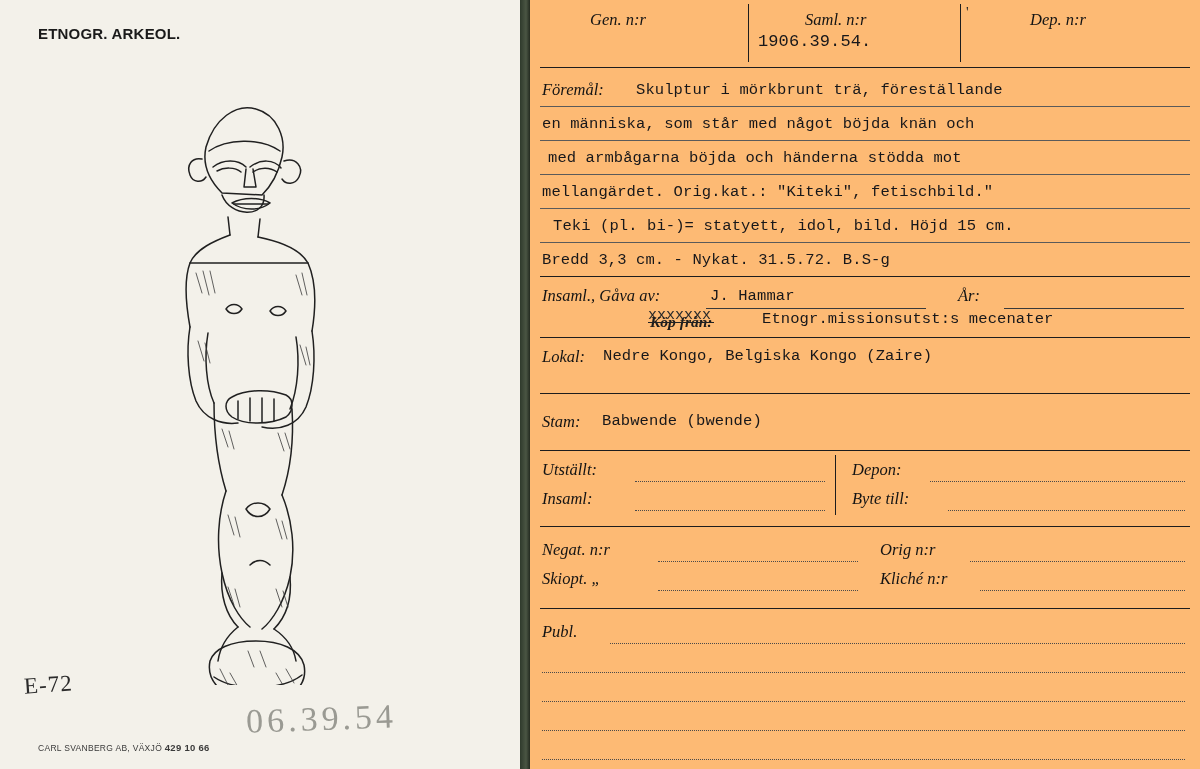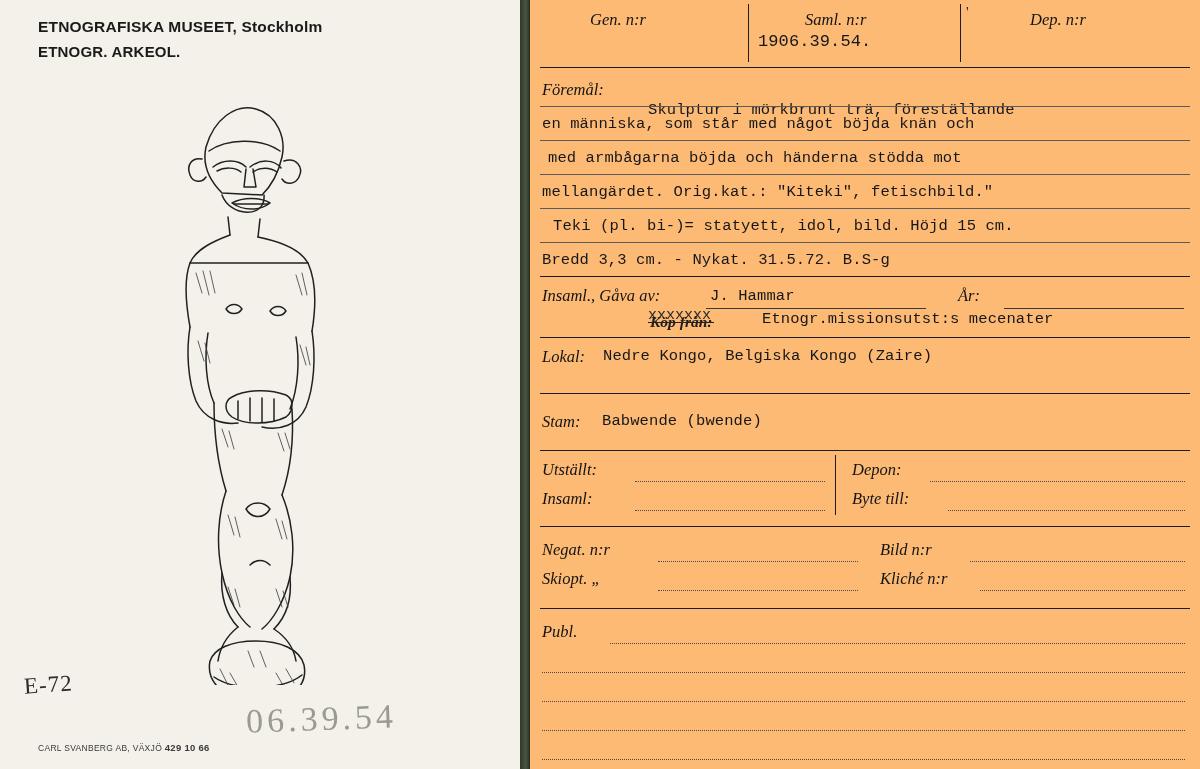--- a/index.html
+++ b/index.html
@@ -158,21 +158,20 @@
   }
 </style>
 </head>
 <body>
 
 <div id="page">
 
   <div id="left-card">
 
     <div id="museum-header">
-      <div class="line1">ETNOGRAFISKA MUSEET, Stockholm</div>
       <div class="line2">ETNOGR. ARKEOL.</div>
     </div>
 
     <div id="drawing">
       <svg width="300" height="590" viewBox="0 0 300 590" xmlns="http://www.w3.org/2000/svg">
         <g fill="none" stroke="#202020" stroke-width="1.5" stroke-linecap="round" stroke-linejoin="round">
 
           <path d="M96 52 C104 24 126 8 146 14 C168 20 176 44 172 62 C168 80 160 92 152 100 L112 98 C100 86 92 70 96 52 Z"></path>
           <path d="M99 56 C116 44 150 42 170 56"></path>
 
@@ -284,21 +283,21 @@
 
     <div class="vsep" style="left:430px; top:4px; height:58px;"></div>
     <div class="tick" style="left:436px; top:4px;">'</div>
 
     <div class="lbl" style="left:500px; top:10px;">Dep. n:r</div>
     <div class="typed" style="left:500px; top:32px;"></div>
 
     <div class="rule" style="top:67px;"></div>
 
     <div class="lbl" style="left:12px; top:80px;">Föremål:</div>
-    <div class="typed" style="left:118px; top:81px;margin-top:20px;">Skulptur i mörkbrunt trä, föreställande</div>
+    <div class="typed" style="left:106px; top:81px;">Skulptur i mörkbrunt trä, föreställande</div>
     <div class="rule thin" style="top:106px;"></div>
 
     <div class="typed" style="left:12px; top:115px;">en människa, som står med något böjda knän och</div>
     <div class="rule thin" style="top:140px;"></div>
 
     <div class="typed" style="left:18px; top:149px;">med armbågarna böjda och händerna stödda mot</div>
     <div class="rule thin" style="top:174px;"></div>
 
     <div class="typed" style="left:12px; top:183px;">mellangärdet. Orig.kat.: "Kiteki", fetischbild."</div>
     <div class="rule thin" style="top:208px;"></div>
@@ -346,21 +345,21 @@
     <div class="lbl" style="left:322px; top:489px;">Byte till:</div>
     <div class="dotted" style="left:418px; top:510px; width:237px;"></div>
     <div class="typed small" style="left:422px; top:490px;"></div>
 
     <div class="rule" style="top:526px;"></div>
 
     <div class="lbl" style="left:12px; top:540px;">Negat. n:r</div>
     <div class="dotted" style="left:128px; top:561px; width:200px;"></div>
     <div class="typed small" style="left:132px; top:541px;"></div>
 
-    <div class="lbl" style="left:350px; top:540px;">Bild n:r</div>
+    <div class="lbl" style="left:350px; top:540px;">Orig n:r</div>
     <div class="dotted" style="left:440px; top:561px; width:215px;"></div>
     <div class="typed small" style="left:444px; top:541px;"></div>
 
     <div class="lbl" style="left:12px; top:569px;">Skiopt. „</div>
     <div class="dotted" style="left:128px; top:590px; width:200px;"></div>
     <div class="typed small" style="left:132px; top:570px;"></div>
 
     <div class="lbl" style="left:350px; top:569px;">Kliché n:r</div>
     <div class="dotted" style="left:450px; top:590px; width:205px;"></div>
     <div class="typed small" style="left:454px; top:570px;"></div>

